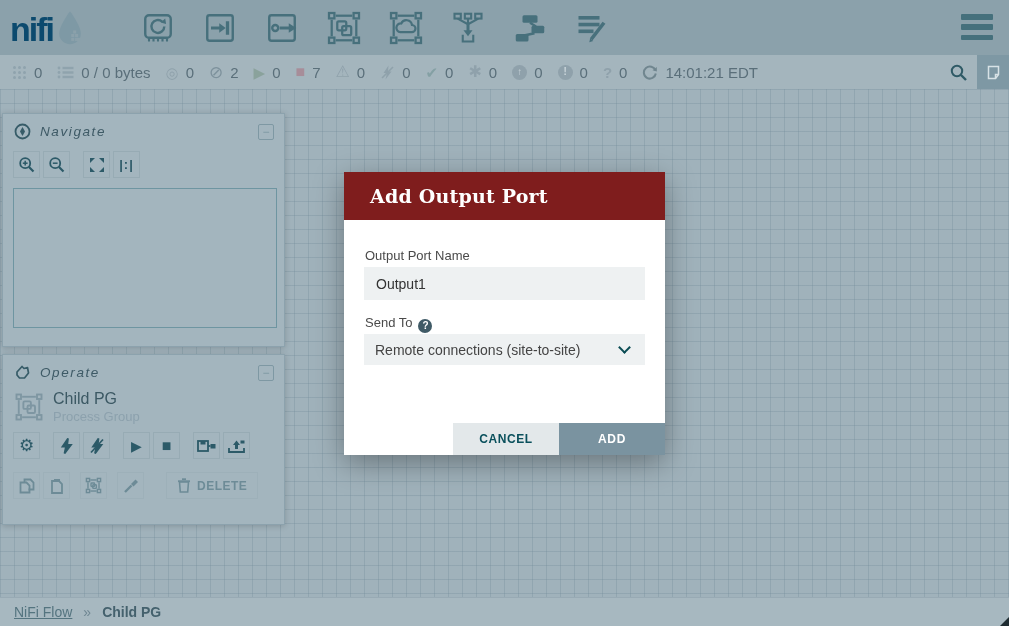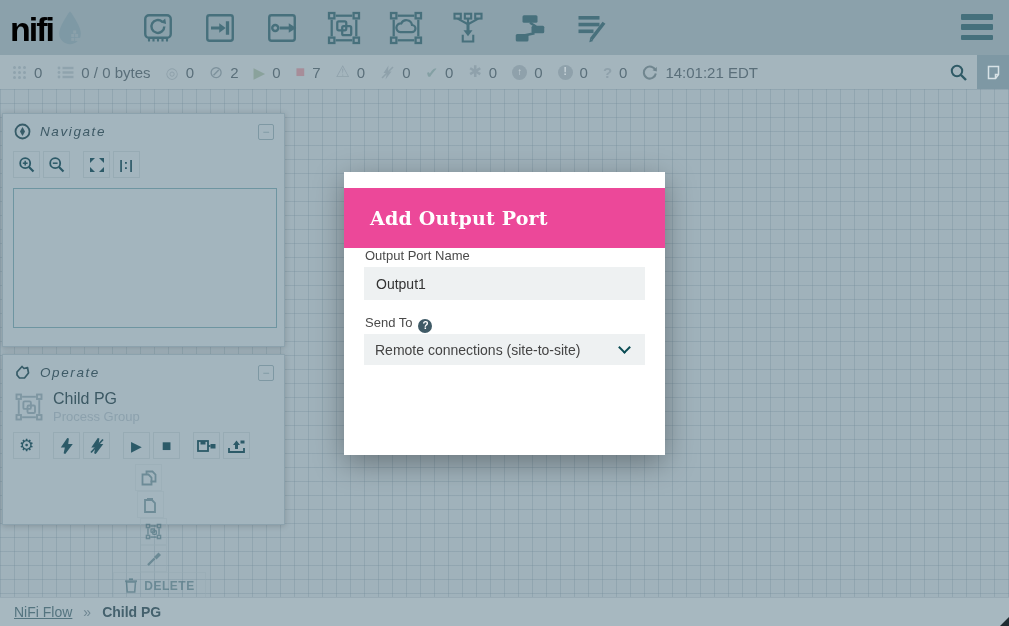--- a/index.html
+++ b/index.html
@@ -2,21 +2,21 @@
 <html><head>
 <meta charset="utf-8">
 <style>
   * { margin:0; padding:0; box-sizing:border-box; }
   html,body { width:1009px; height:626px; overflow:hidden; }
   body { font-family:"Liberation Sans", sans-serif; position:relative; background:#A0B2BB; }
 
   
   .topbar { position:absolute; left:0; top:0; width:1009px; height:55px; background:#8BA1AB; display:flex; align-items:center; }
   .logo { display:flex; align-items:flex-end; margin-left:10px; width:110px; }
-  .logo-text { font-size:34px; font-weight:bold; color:#000000; letter-spacing:-2px; line-height:1; }
+  .logo-text { font-size:34px; font-weight:bold; color:#0c4a6e; letter-spacing:-2px; line-height:1; }
   .logo-drop { margin-left:2px; }
   .tb-icons { display:flex; align-items:center; margin-left:18px; gap:23px; }
   .tb-btn { width:39px; height:44px; background:transparent; border:none; display:flex; align-items:center; justify-content:center; cursor:pointer; }
   .tb-btn svg { stroke:#47707C; fill:none; stroke-width:1.6; }
   .tb-fill { fill:#47707C; stroke:none; }
   .hamburger { position:absolute; right:16px; top:14px; width:32px; height:26px; background:transparent; border:none; display:flex; flex-direction:column; justify-content:space-between; cursor:pointer; }
   .hamburger span { display:block; height:5.5px; background:#45707C; border-radius:1px; }
 
   
   .statusbar { position:absolute; left:0; top:55px; width:1009px; height:34px; background:#A4B5BD; display:flex; align-items:center; }
@@ -56,28 +56,28 @@
   .op-card { position:relative; padding:3px 10px 0 10px; }
   .op-row1 { display:flex; align-items:center; gap:8px; }
   .op-name { font-size:16px; color:#3C5964; }
   .op-type { font-size:13px; color:#8CA1AD; margin-top:1px; }
   .op-id { font-size:12.5px; color:#6E8692; margin:8px 10px 0 10px; white-space:nowrap; }
   .op-btns { display:flex; margin:8px 0 0 10px; align-items:center; }
   .op-btns .sq-btn { flex:none; }
   .gearglyph { font-size:17px; line-height:1; }
   .playglyph { font-size:14px; line-height:1; }
   .stopglyph { font-size:16px; line-height:1; }
-  .disabled-row { opacity:0.45; margin-top:5px;flex-direction:column; }
+  .disabled-row { opacity:0.45; margin-top:13px; }
   .del-btn { height:27px; border:1px solid #97ABB4; background:transparent; display:flex; align-items:center; gap:6px; padding:0 10px; color:#2C5A68; font-size:12px; font-weight:bold; letter-spacing:0.5px; cursor:pointer; }
   .del-btn svg { stroke:#2C5A68; fill:none; stroke-width:1.6; }
   .gap13 { margin-left:13px; } .gap3 { margin-left:3px; } .gap10 { margin-left:10px; } .gap22 { margin-left:22px; }
 
   
   .dialog { position:absolute; left:344px; top:172px; width:321px; height:283px; background:#FFFFFF; box-shadow:0 8px 28px rgba(0,0,0,0.35); }
-  .dialog-head { height:60px; background:#ec4899; display:flex; align-items:center;margin-top:16px; }
+  .dialog-head { height:48px; background:#7f1d1d; display:flex; align-items:center; }
   .dialog-title { font-family:"DejaVu Serif", serif; font-weight:bold; font-size:19px; color:#FFFFFF; margin-left:26px; letter-spacing:0.2px; }
   .dlg-label { position:absolute; left:21px; font-size:13px; color:#4A4A4A; }
   .dlg-input { position:absolute; left:20px; width:281px; height:33px; background:#EEF1F2; border:none; outline:none; padding:0 12px; font-size:14px; color:#333333; font-family:"Liberation Sans", sans-serif; }
   .help-ic { display:inline-flex; width:14px; height:14px; border-radius:50%; background:#3F5A66; color:#FFFFFF; font-size:10px; font-weight:bold; align-items:center; justify-content:center; margin-left:6px; vertical-align:-2px; }
   .dlg-select { position:absolute; left:20px; width:281px; height:31px; background:#EEF1F2; display:flex; align-items:center; padding:0 11px; font-size:14px; color:#444444; cursor:pointer; }
   .chev { position:absolute; right:16px; top:9px; width:9px; height:9px; border-right:2.6px solid #0A4C54; border-bottom:2.6px solid #0A4C54; transform:rotate(45deg); }
   .dlg-buttons { position:absolute; right:0; bottom:0; display:flex; }
   .btn-cancel { width:106px; height:32px; border:none; background:#E3E8EA; color:#0A505C; font-size:12px; font-weight:bold; letter-spacing:0.6px; cursor:pointer; font-family:"Liberation Sans", sans-serif; }
   .btn-add { width:106px; height:32px; border:none; background:#7A93A0; color:#FFFFFF; font-size:12px; font-weight:bold; letter-spacing:0.6px; cursor:pointer; font-family:"Liberation Sans", sans-serif; }
 
@@ -477,20 +477,24 @@
   </div>
   <label class="dlg-label" style="top:76px">Output Port Name</label>
   <input class="dlg-input" style="top: 95px;" type="text" value="Output1">
   <div class="dlg-label" style="top:143px">
     <span>Send To</span><span class="help-ic">?</span>
   </div>
   <div class="dlg-select" style="top:162px">
     <span>Remote connections (site-to-site)</span>
     <span class="chev"></span>
   </div>
+  <div class="dlg-buttons">
+    <button class="btn-cancel">CANCEL</button>
+    <button class="btn-add">ADD</button>
+  </div>
 </div>
 
 <footer class="footer">
   <div class="crumb">
     <span class="crumb-root">NiFi Flow</span>
     <span class="crumb-sep">»</span>
     <span class="crumb-cur">Child PG</span>
   </div>
 </footer>
 <div class="corner"></div>

